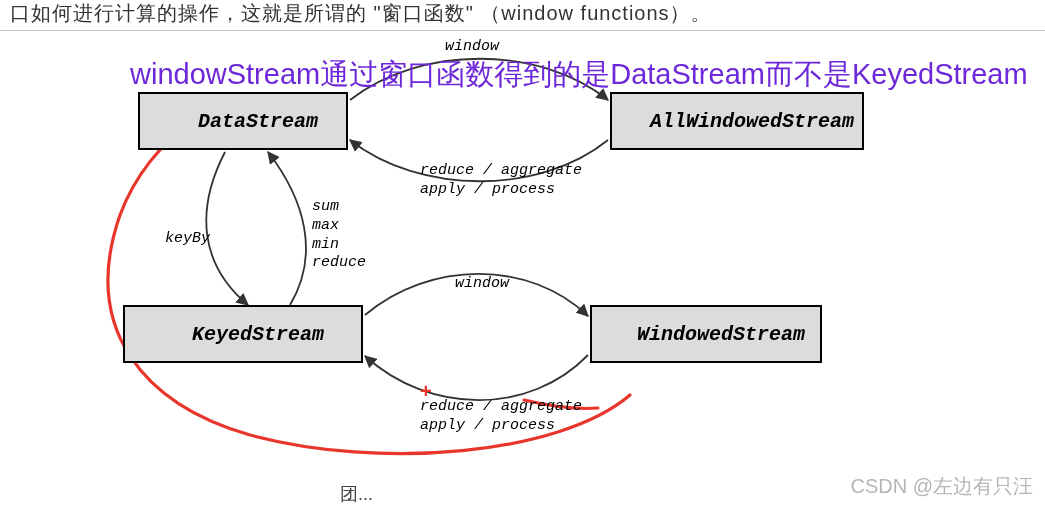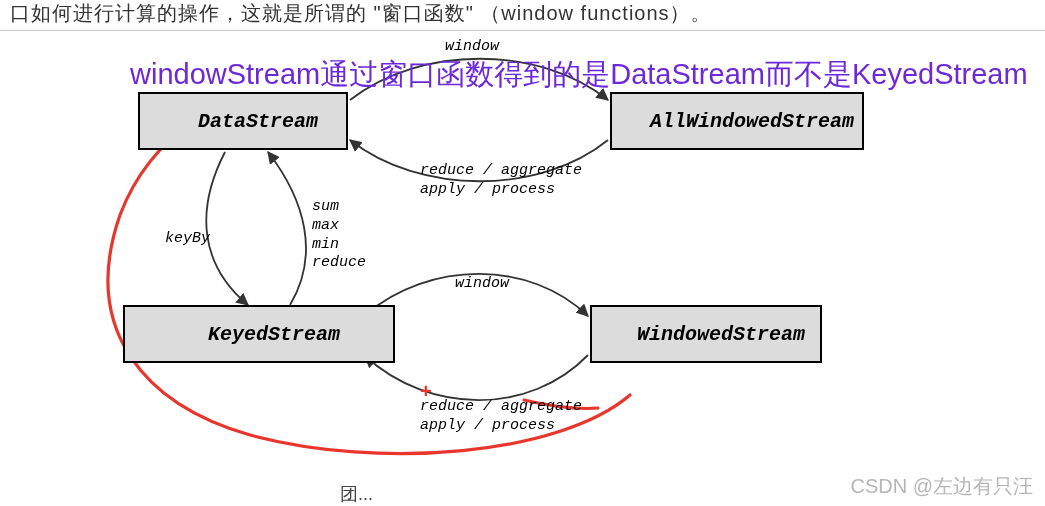--- a/index.html
+++ b/index.html
@@ -60,21 +60,21 @@
     font-style: italic;
     font-size: 20px;
     display: flex;
     align-items: center;
     justify-content: center;
     z-index: 20;
     padding-left: 30px;
   }
   .n-datastream  { left: 138px; top: 92px;  width: 210px; height: 58px; }
   .n-allwin      { left: 610px; top: 92px;  width: 254px; height: 58px; }
-  .n-keyed       { left: 123px; top: 305px; width: 272px; height: 58px; }
+  .n-keyed       { left: 123px; top: 305px; width: 240px; height: 58px; }
   .n-windowed    { left: 590px; top: 305px; width: 232px; height: 58px; }
   .lbl {
     position: absolute;
     font-family: "Courier New", monospace;
     font-style: italic;
     font-size: 15px;
     color: #000;
     white-space: pre;
     line-height: 1.25;
     z-index: 15;

